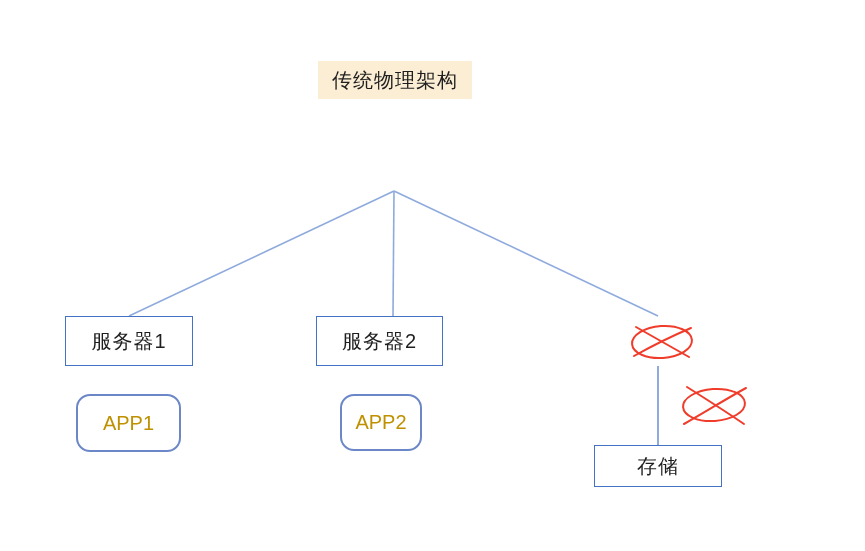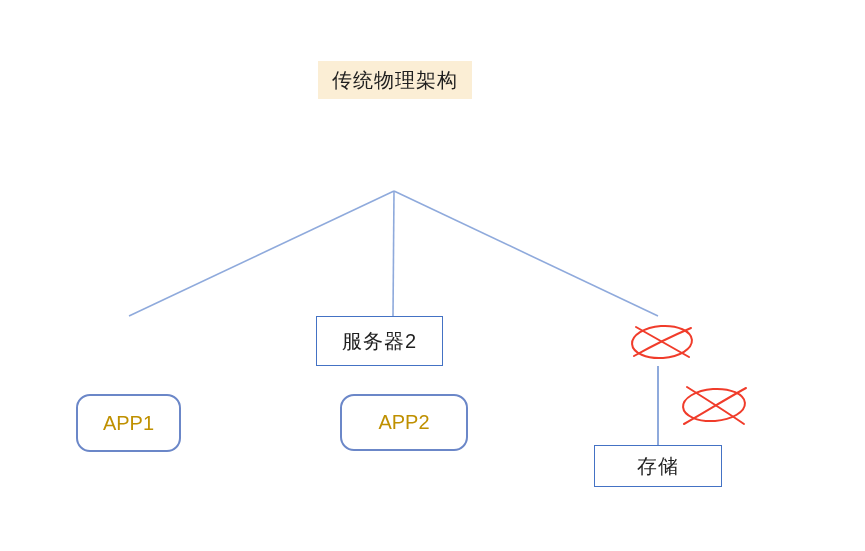--- a/index.html
+++ b/index.html
@@ -31,38 +31,39 @@
     display:flex;align-items:center;justify-content:center;
     font-size:20px;color:#BF9000;
     box-sizing:border-box;z-index:2;
   }
   #node-switch {left:330px;top:99px;width:128px;height:49px;}
   #node-server1{left:65px;top:273px;width:128px;height:50px;}
   #node-server2{left:316px;top:273px;width:127px;height:50px;}
   #node-server3{left:594px;top:273px;width:128px;height:50px;}
   #node-storage{left:594px;top:402px;width:128px;height:42px;}
   #node-app1{left:76px;top:351px;width:105px;height:58px;}
-  #node-app2{left:340px;top:351px;width:128px;height:57px;}
+  #node-app2{left:340px;top:351px;width:82px;height:57px;}
   #node-app3{left:675px;top:342px;width:83px;height:41px;border-radius:11px;}
   #marks{position:absolute;left:0;top:0;width:865px;height:551px;pointer-events:none;z-index:3;}
 </style>
 </head>
 <body>
 
 <div id="canvas">
 
   <svg id="wires" viewBox="0 0 865 551">
     <line x1="394" y1="148" x2="129" y2="273" stroke="#8FAADC" stroke-width="1.6"></line>
     <line x1="394" y1="148" x2="393" y2="273" stroke="#8FAADC" stroke-width="1.6"></line>
     <line x1="394" y1="148" x2="658" y2="273" stroke="#8FAADC" stroke-width="1.6"></line>
     <line x1="658" y1="323" x2="658" y2="402" stroke="#8FAADC" stroke-width="2"></line>
   </svg>
 
   <div class="title">传统物理架构</div>
 
+  <div class="rect-node" id="node-server1">服务器1</div>
   <div class="rect-node" id="node-server2">服务器2</div>
   <div class="app-node" id="node-app1">APP1</div>
   <div class="app-node" id="node-app2">APP2</div>
   <div class="rect-node" id="node-storage">存储</div>
 
   <svg id="marks" viewBox="0 0 865 551">
 
     <g stroke="#EF2714" stroke-width="2" fill="none" stroke-linecap="round" opacity="0.9">
       <ellipse cx="662" cy="299" rx="30" ry="16" transform="rotate(-4 662 299)"></ellipse>
       <path d="M634 313 C 652 303, 672 293, 691 285"></path>

